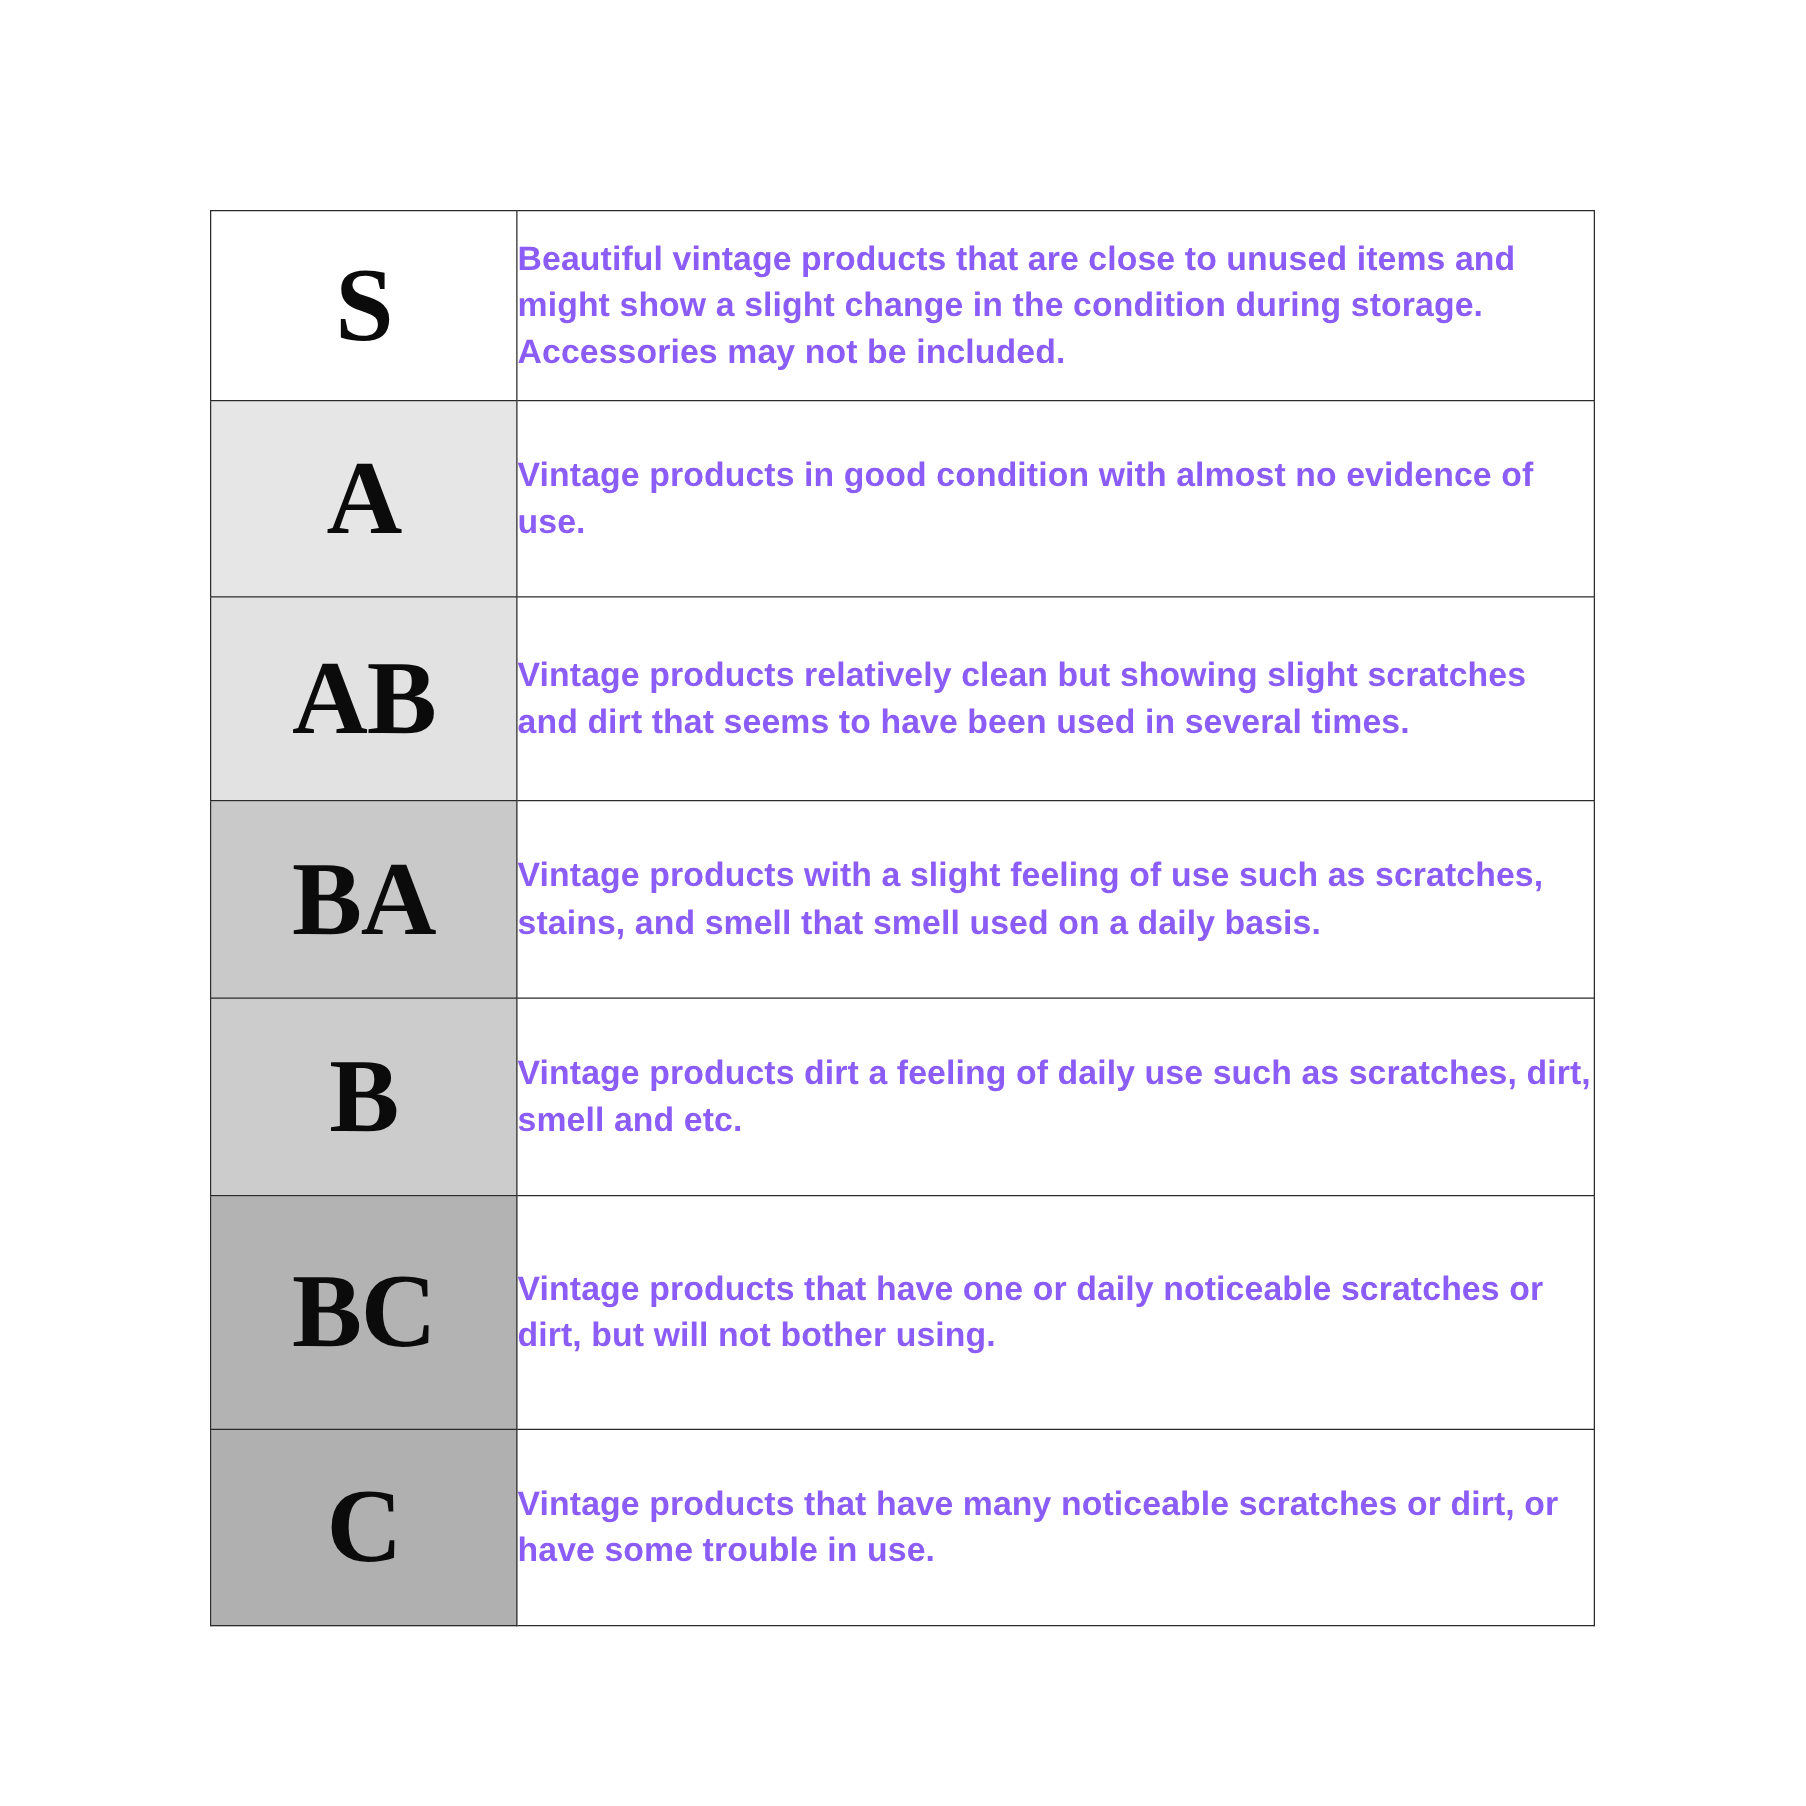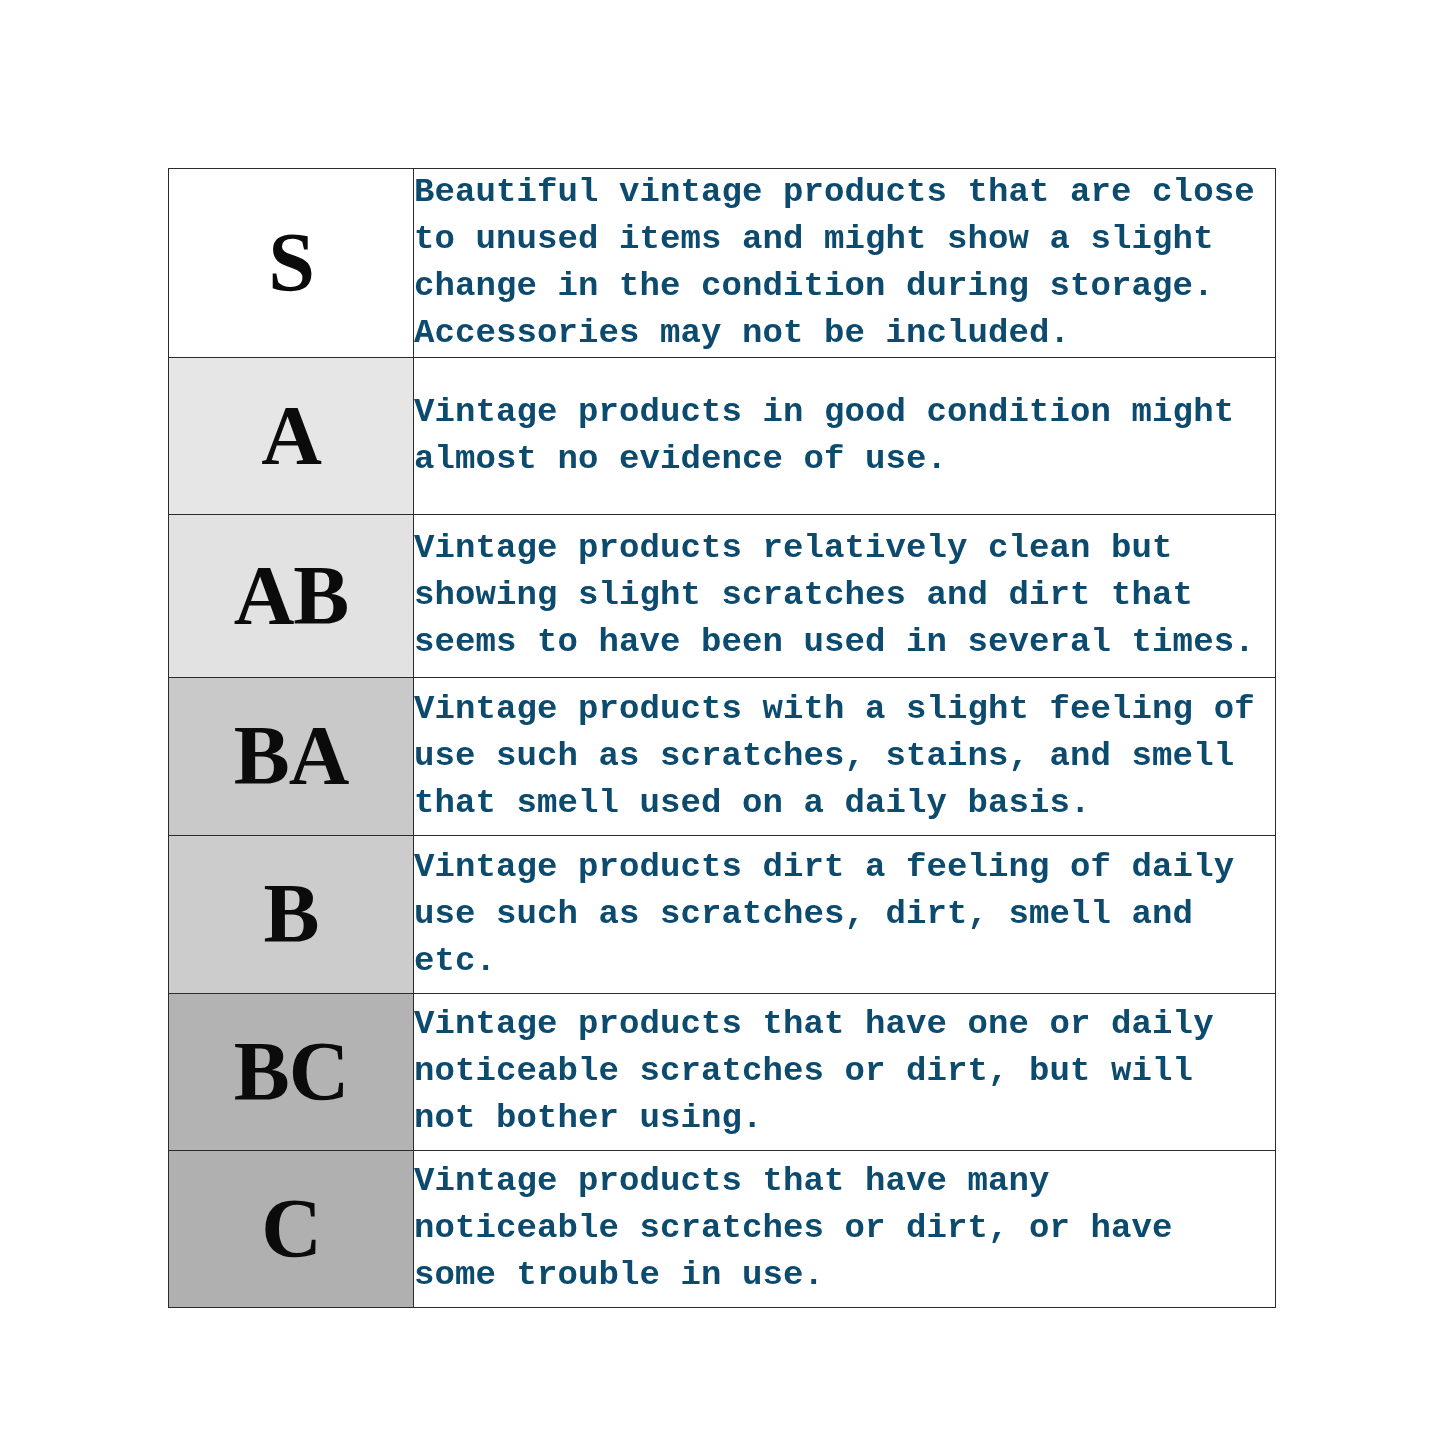--- a/index.html
+++ b/index.html
@@ -45,25 +45,25 @@
     line-height: 1;
     letter-spacing: -1px;
     color: #0b0b0b;
     display: block;
   }
   td.desc-cell {
     background: #ffffff;
     padding: 14px 42px 14px 42px;
   }
   .desc-text {
-    font-family: Liberation Mono, monospace;
+    font-family: Liberation Sans, sans-serif;
     font-weight: 700;
-    font-size: 34px;
+    font-size: 27px;
     line-height: 1.38;
-    color: #0c4a6e;
+    color: #8b5cf6;
     letter-spacing: 0.1px;
   }
   tr.row-s td.desc-cell { padding-top: 18px; padding-bottom: 18px; }
 </style>
 </head>
 <body>
 
 <div id="page">
   <table id="grade-table" style="border-color: rgb(43, 43, 43);">
     <tbody>
@@ -75,21 +75,21 @@
         <td class="desc-cell">
           <div class="desc-text">Beautiful vintage products that are close to unused items and might show a slight change in the condition during storage. Accessories may not be included.</div>
         </td>
       </tr>
 
       <tr style="height: 157px;">
         <td class="grade-cell" style="background: rgb(230, 230, 230);">
           <span class="grade-letter">A</span>
         </td>
         <td class="desc-cell">
-          <div class="desc-text">Vintage products in good condition might almost no evidence of use.</div>
+          <div class="desc-text">Vintage products in good condition with almost no evidence of use.</div>
         </td>
       </tr>
 
       <tr style="height: 163px; margin-left: 45px;">
         <td class="grade-cell" style="background: rgb(226, 226, 226);">
           <span class="grade-letter">AB</span>
         </td>
         <td class="desc-cell">
           <div class="desc-text">Vintage products relatively clean but showing slight scratches and dirt that seems to have been used in several times.</div>
         </td>
@@ -106,21 +106,21 @@
 
       <tr style="height: 158px;">
         <td class="grade-cell" style="background: rgb(204, 204, 204);">
           <span class="grade-letter">B</span>
         </td>
         <td class="desc-cell">
           <div class="desc-text">Vintage products dirt a feeling of daily use such as scratches, dirt, smell and etc.</div>
         </td>
       </tr>
 
-      <tr style="height: 157px;">
+      <tr style="height: 187px;">
         <td class="grade-cell" style="background: rgb(179, 179, 179);">
           <span class="grade-letter">BC</span>
         </td>
         <td class="desc-cell">
           <div class="desc-text">Vintage products that have one or daily noticeable scratches or dirt, but will not bother using.</div>
         </td>
       </tr>
 
       <tr style="height: 157px;">
         <td class="grade-cell" style="background: rgb(176, 176, 176);">

